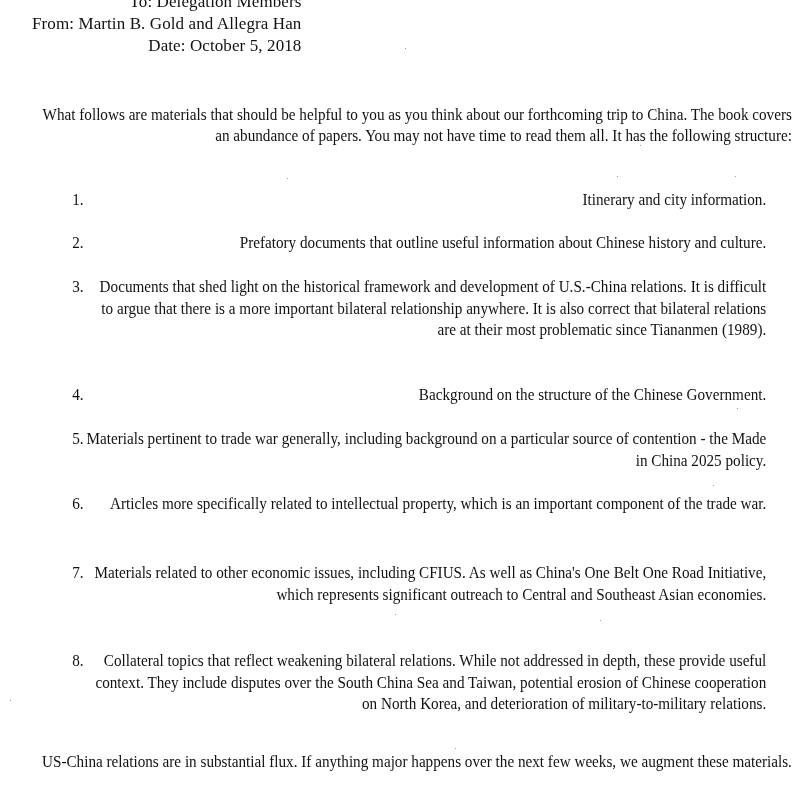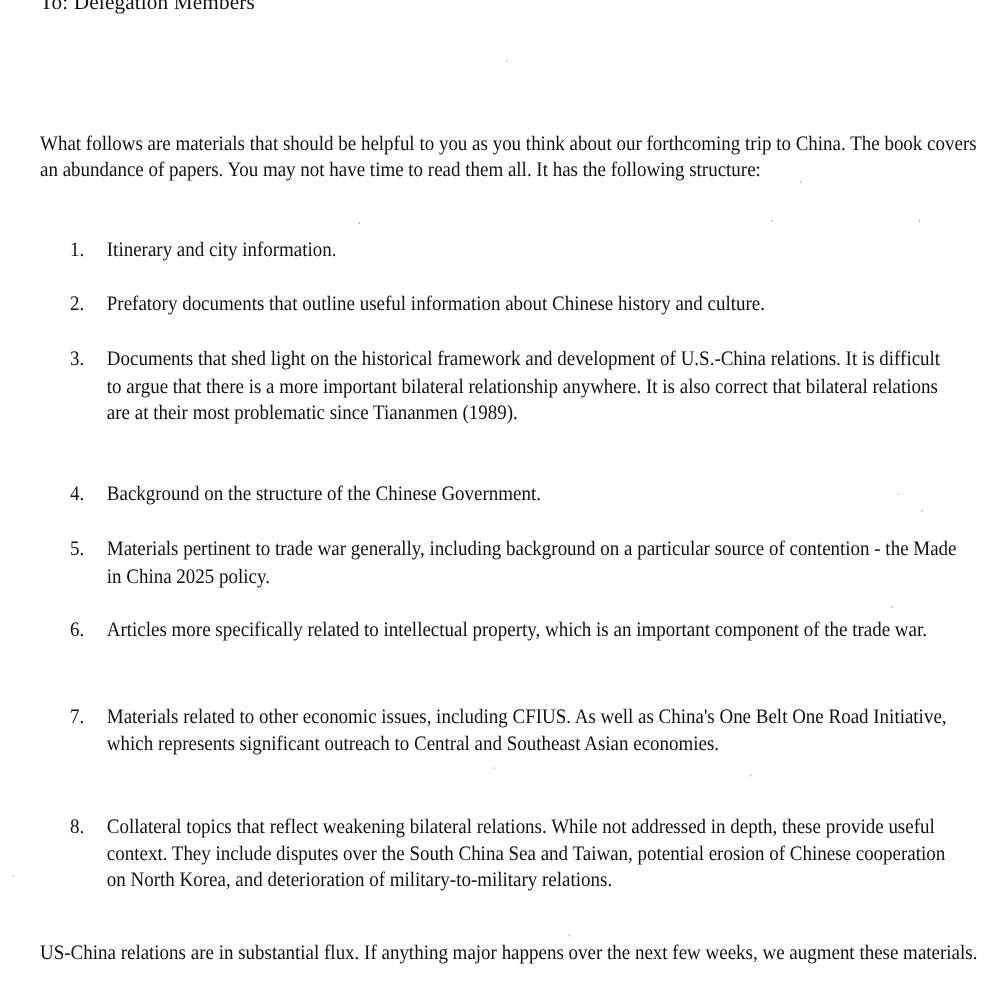--- a/index.html
+++ b/index.html
@@ -14,20 +14,21 @@
       position: relative;
       font-family: "Liberation Serif", "DejaVu Serif", serif;
       color: #111111;
     }
     .page {
       position: absolute;
       left: 0;
       top: 0;
       width: 800px;
       height: 756px;
+      text-align: right;
     }
     .header-block {
       position: absolute;
       left: 32px;
       top: -9px;
       font-size: 17px;
       line-height: 22px;
       letter-spacing: 0.1px;
     }
     .header-line {
@@ -91,20 +92,22 @@
       background: #9a9a9a;
     }
   </style>
 </head>
 <body>
 
 <div class="page">
 
   <div class="header-block">
     <span class="header-line">To: Delegation Members</span>
+    <span class="header-line">From: Martin B. Gold and Allegra Han</span>
+    <span class="header-line">Date: October 5, 2018</span>
   </div>
 
   <div class="intro">What follows are materials that should be helpful to you as you think about our forthcoming trip to China. The book covers an abundance of papers. You may not have time to read them all.  It has the following structure:</div>
 
   <ol class="list">
     <li class="list-item" style="top:189px;">
       <span class="item-num">1.</span>
       <span class="item-text">Itinerary and city information.</span>
     </li>
     <li class="list-item" style="top:232px;">

